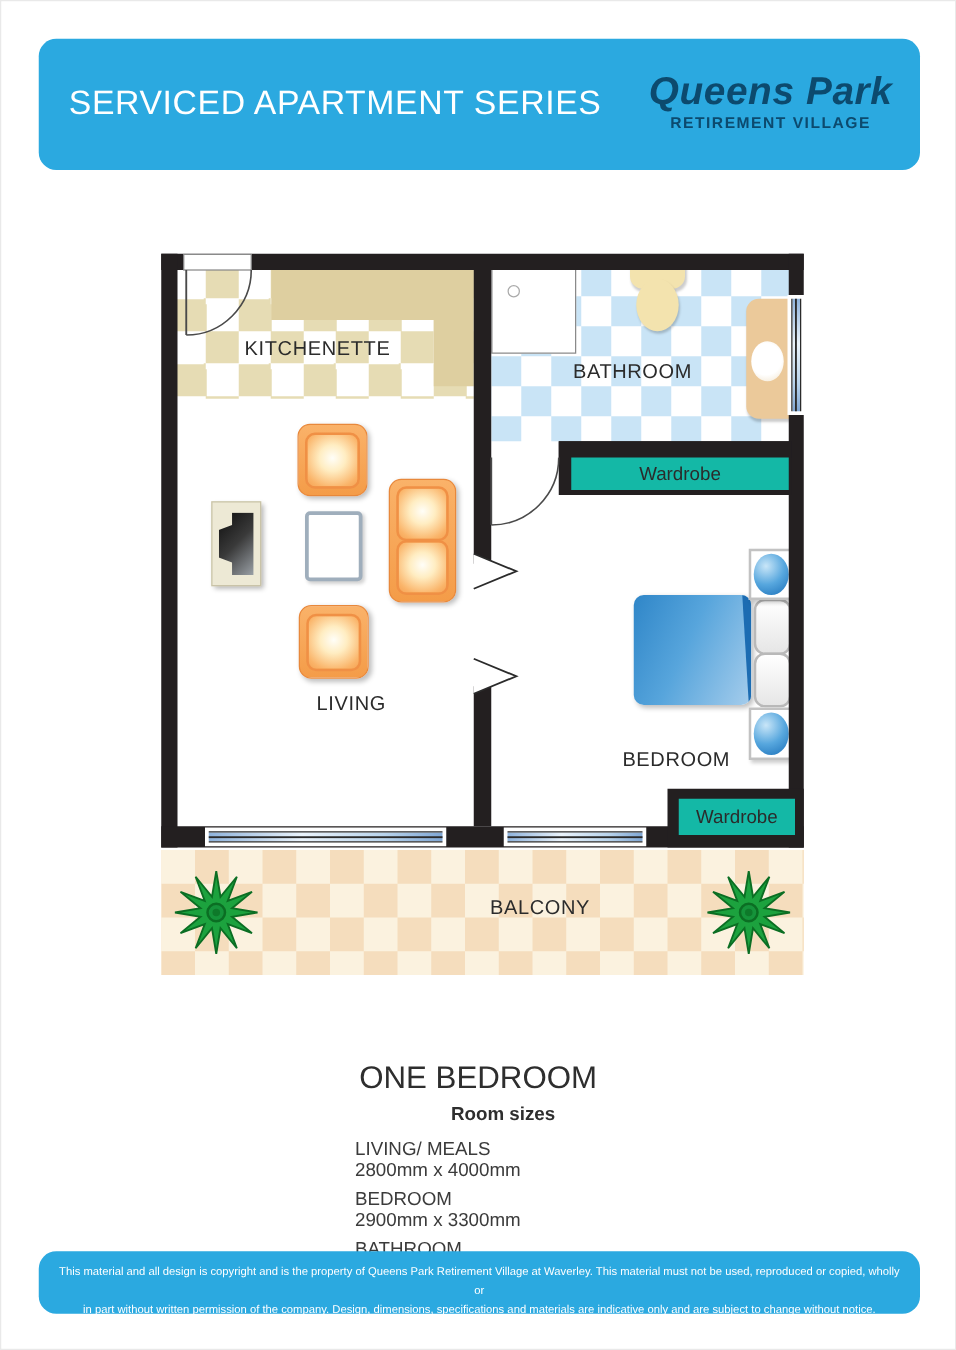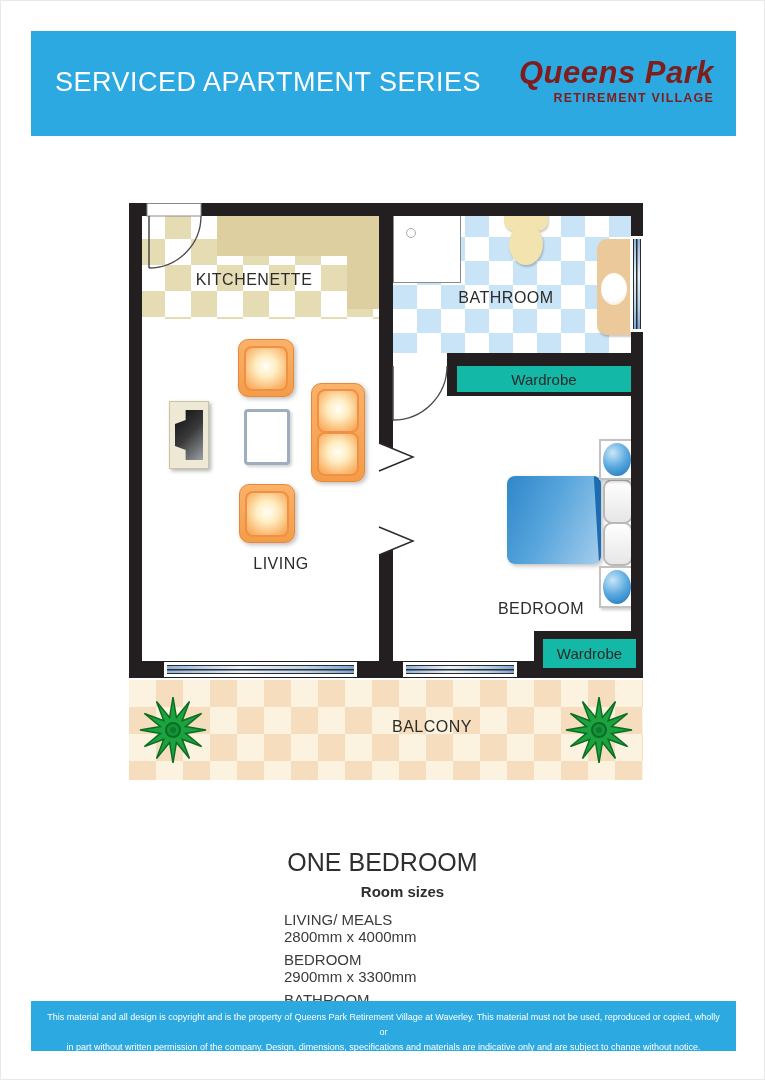--- a/index.html
+++ b/index.html
@@ -1,25 +1,25 @@
 <!DOCTYPE html>
 <html style="--accent: #2BA9E0; --wall: #231F20; --tan: #E6DCB4; --counter: #DECFA0; --bathblue: #C9E4F6; --balconybase: #FBF2DF; --balconysq: #F5DDBD; --furnorange: #FAB469; --bedblue: #2F86C8; --fixture: #F3E3AE; --vanity: #EBC99A; --plantgreen: #1CA23E;"><head>
 <meta charset="utf-8">
 <style>
   html,body { margin:0; padding:0; background:#fff; }
   body { font-family:"Liberation Sans", sans-serif; }
   .page { position:relative; width:765px; height:1080px; background:#ffffff;
           box-sizing:border-box; border:1px solid #e9e9e9; overflow:hidden; }
 
   
-  .bar { position:absolute; left:30px; width:705px; background:var(--accent,#2BA9E0); border-radius:0; }
+  .bar { position:absolute; left:30px; width:705px; background:var(--accent,#2BA9E0); border-radius:14px; }
   .header-bar { top:30px; height:105px; }
   .header-title { position:absolute; left:24px; top:36px; color:#fff; font-size:27px;
                   letter-spacing:0.5px; white-space:nowrap; }
-  .brand { position:absolute; right:22px; top:26px; text-align:right; color:#7f1d1d; }
+  .brand { position:absolute; right:22px; top:26px; text-align:center; color:#0c4a6e; }
   .brand-name { font-size:31px; font-weight:bold; font-style:italic; letter-spacing:0.5px; line-height:1; }
   .brand-sub { font-size:12.5px; font-weight:bold; letter-spacing:1.2px; margin-top:3px; }
 
   .footer-bar { top:1000px; height:50px; }
   .footer-text { position:absolute; left:14px; right:14px; top:9px; color:#fff;
                  font-size:9px; line-height:1.65; text-align:center; }
 
   
   .plan { position:absolute; left:128px; top:202px; width:514px; height:475px; background:#fff; }
   .wall { position:absolute; background:var(--wall,#231F20); }

